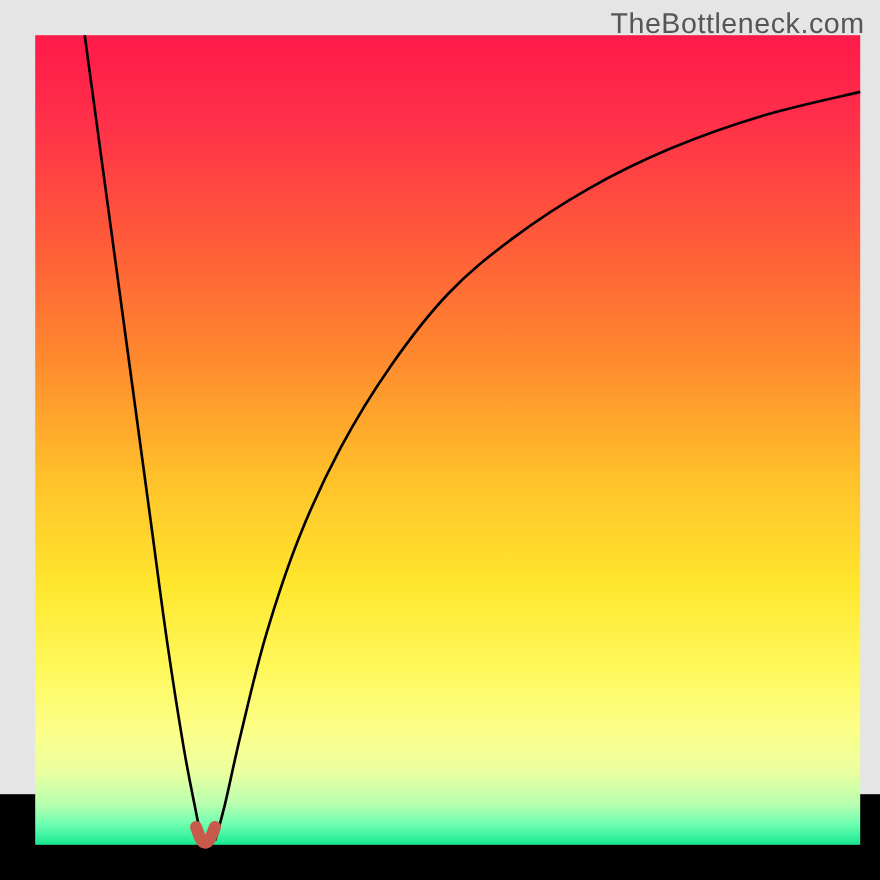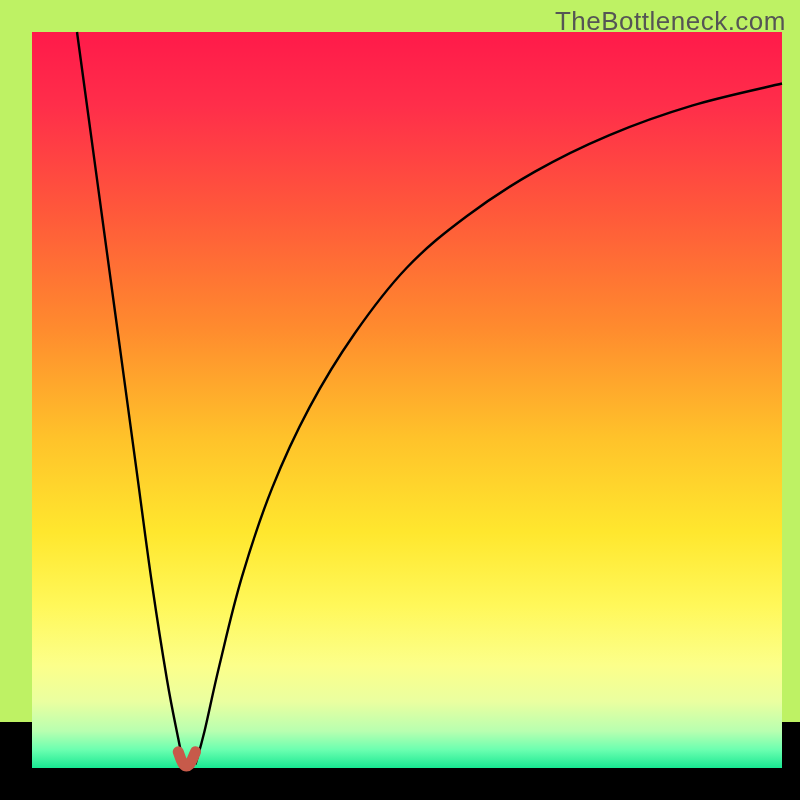--- a/index.html
+++ b/index.html
@@ -8,21 +8,21 @@
     width: 800px;
     height: 800px;
     overflow: hidden;
     background: #000;
     font-family: Arial, Helvetica, sans-serif;
   }
   .outer {
     position: relative;
     width: 800px;
     height: 722px;
-    background: #bef264;
+    background: #e5e5e5;
   }
   .watermark {
     position: absolute;
     top: 6px;
     right: 14px;
     color: #555;
     font-size: 26px;
     font-weight: 500;
     letter-spacing: 0.5px;
     user-select: none;

